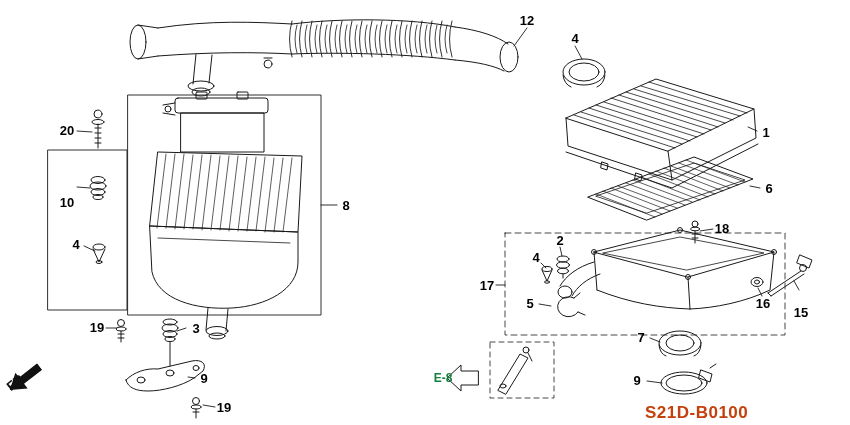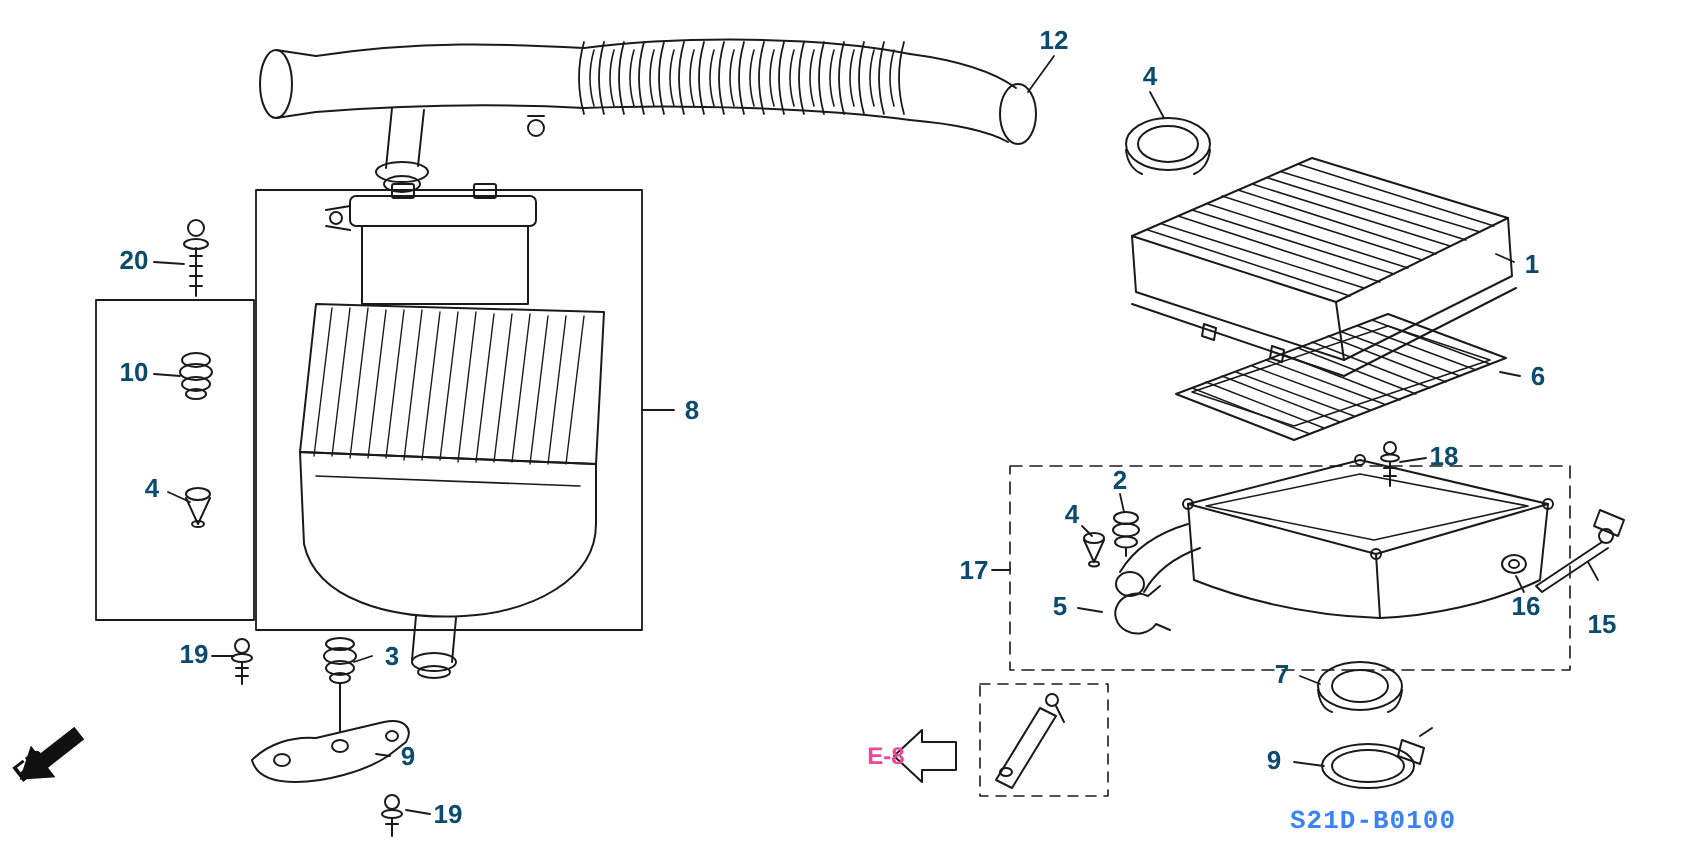--- a/index.html
+++ b/index.html
@@ -1,23 +1,23 @@
 <!DOCTYPE html>
 <html><head>
 <meta charset="utf-8">
 <style>
   html,body{margin:0;padding:0;background:#fff;}
   .stage{position:relative;width:850px;height:425px;background:#ffffff;overflow:hidden;
          font-family:"Liberation Sans",sans-serif;}
   .stage svg{position:absolute;left:0;top:0;}
   .callout{position:absolute;transform:translate(-50%,-50%);font-size:13px;font-weight:bold;
-           color:#0c4a6e;line-height:1;cursor:pointer;padding:2px;}
-  .ref-label{position:absolute;transform:translate(-50%,-50%);font-size:12px;font-weight:bold;color:#ec4899;padding-left:24px;}
-  .diagram-code{position:absolute;left:645px;top:403px;font-size:13px;font-weight:bold;
-                font-family:Liberation Mono, monospace;color:#3b82f6;letter-spacing:0.5px;}
+           color:#000000;line-height:1;cursor:pointer;padding:2px;}
+  .ref-label{position:absolute;transform:translate(-50%,-50%);font-size:12px;font-weight:bold;color:#15803d;padding-left:24px;}
+  .diagram-code{position:absolute;left:645px;top:403px;font-size:17px;font-weight:bold;
+                font-family:Liberation Sans, sans-serif;color:#c2410c;letter-spacing:0.5px;}
   .fr-indicator{position:absolute;left:6px;top:374px;transform:rotate(-38deg);
                 display:flex;align-items:center;gap:3px;}
   .fr-indicator span{font-size:13px;font-weight:bold;color:#111;}
 </style>
 </head>
 <body>
 
 <div class="stage">
 
   <svg width="850" height="425" viewBox="0 0 850 425">
@@ -209,21 +209,21 @@
   <div class="callout" style="left:766px;top:132px">1</div>
   <div class="callout" style="left:560px;top:240px">2</div>
   <div class="callout" style="left:196px;top:328px">3</div>
   <div class="callout" style="left:76px;top:244px">4</div>
   <div class="callout" style="left:536px;top:257px">4</div>
   <div class="callout" style="left:530px;top:303px">5</div>
   <div class="callout" style="left:769px;top:188px">6</div>
   <div class="callout" style="left:641px;top:337px">7</div>
   <div class="callout" style="left:346px;top:205px">8</div>
   <div class="callout" style="left:204px;top:378px">9</div>
-  <div class="callout" style="left:67px;top:186px">10</div>
+  <div class="callout" style="left:67px;top:202px">10</div>
   <div class="callout" style="left:487px;top:285px">17</div>
   <div class="callout" style="left:527px;top:20px">12</div>
   <div class="callout" style="left:575px;top:38px">4</div>
   <div class="callout" style="left:637px;top:380px">9</div>
   <div class="callout" style="left:801px;top:312px">15</div>
   <div class="callout" style="left:763px;top:303px">16</div>
   <div class="callout" style="left:67px;top:130px">20</div>
   <div class="callout" style="left:722px;top:228px">18</div>
   <div class="callout" style="left:97px;top:327px">19</div>
   <div class="callout" style="left:224px;top:407px">19</div>

